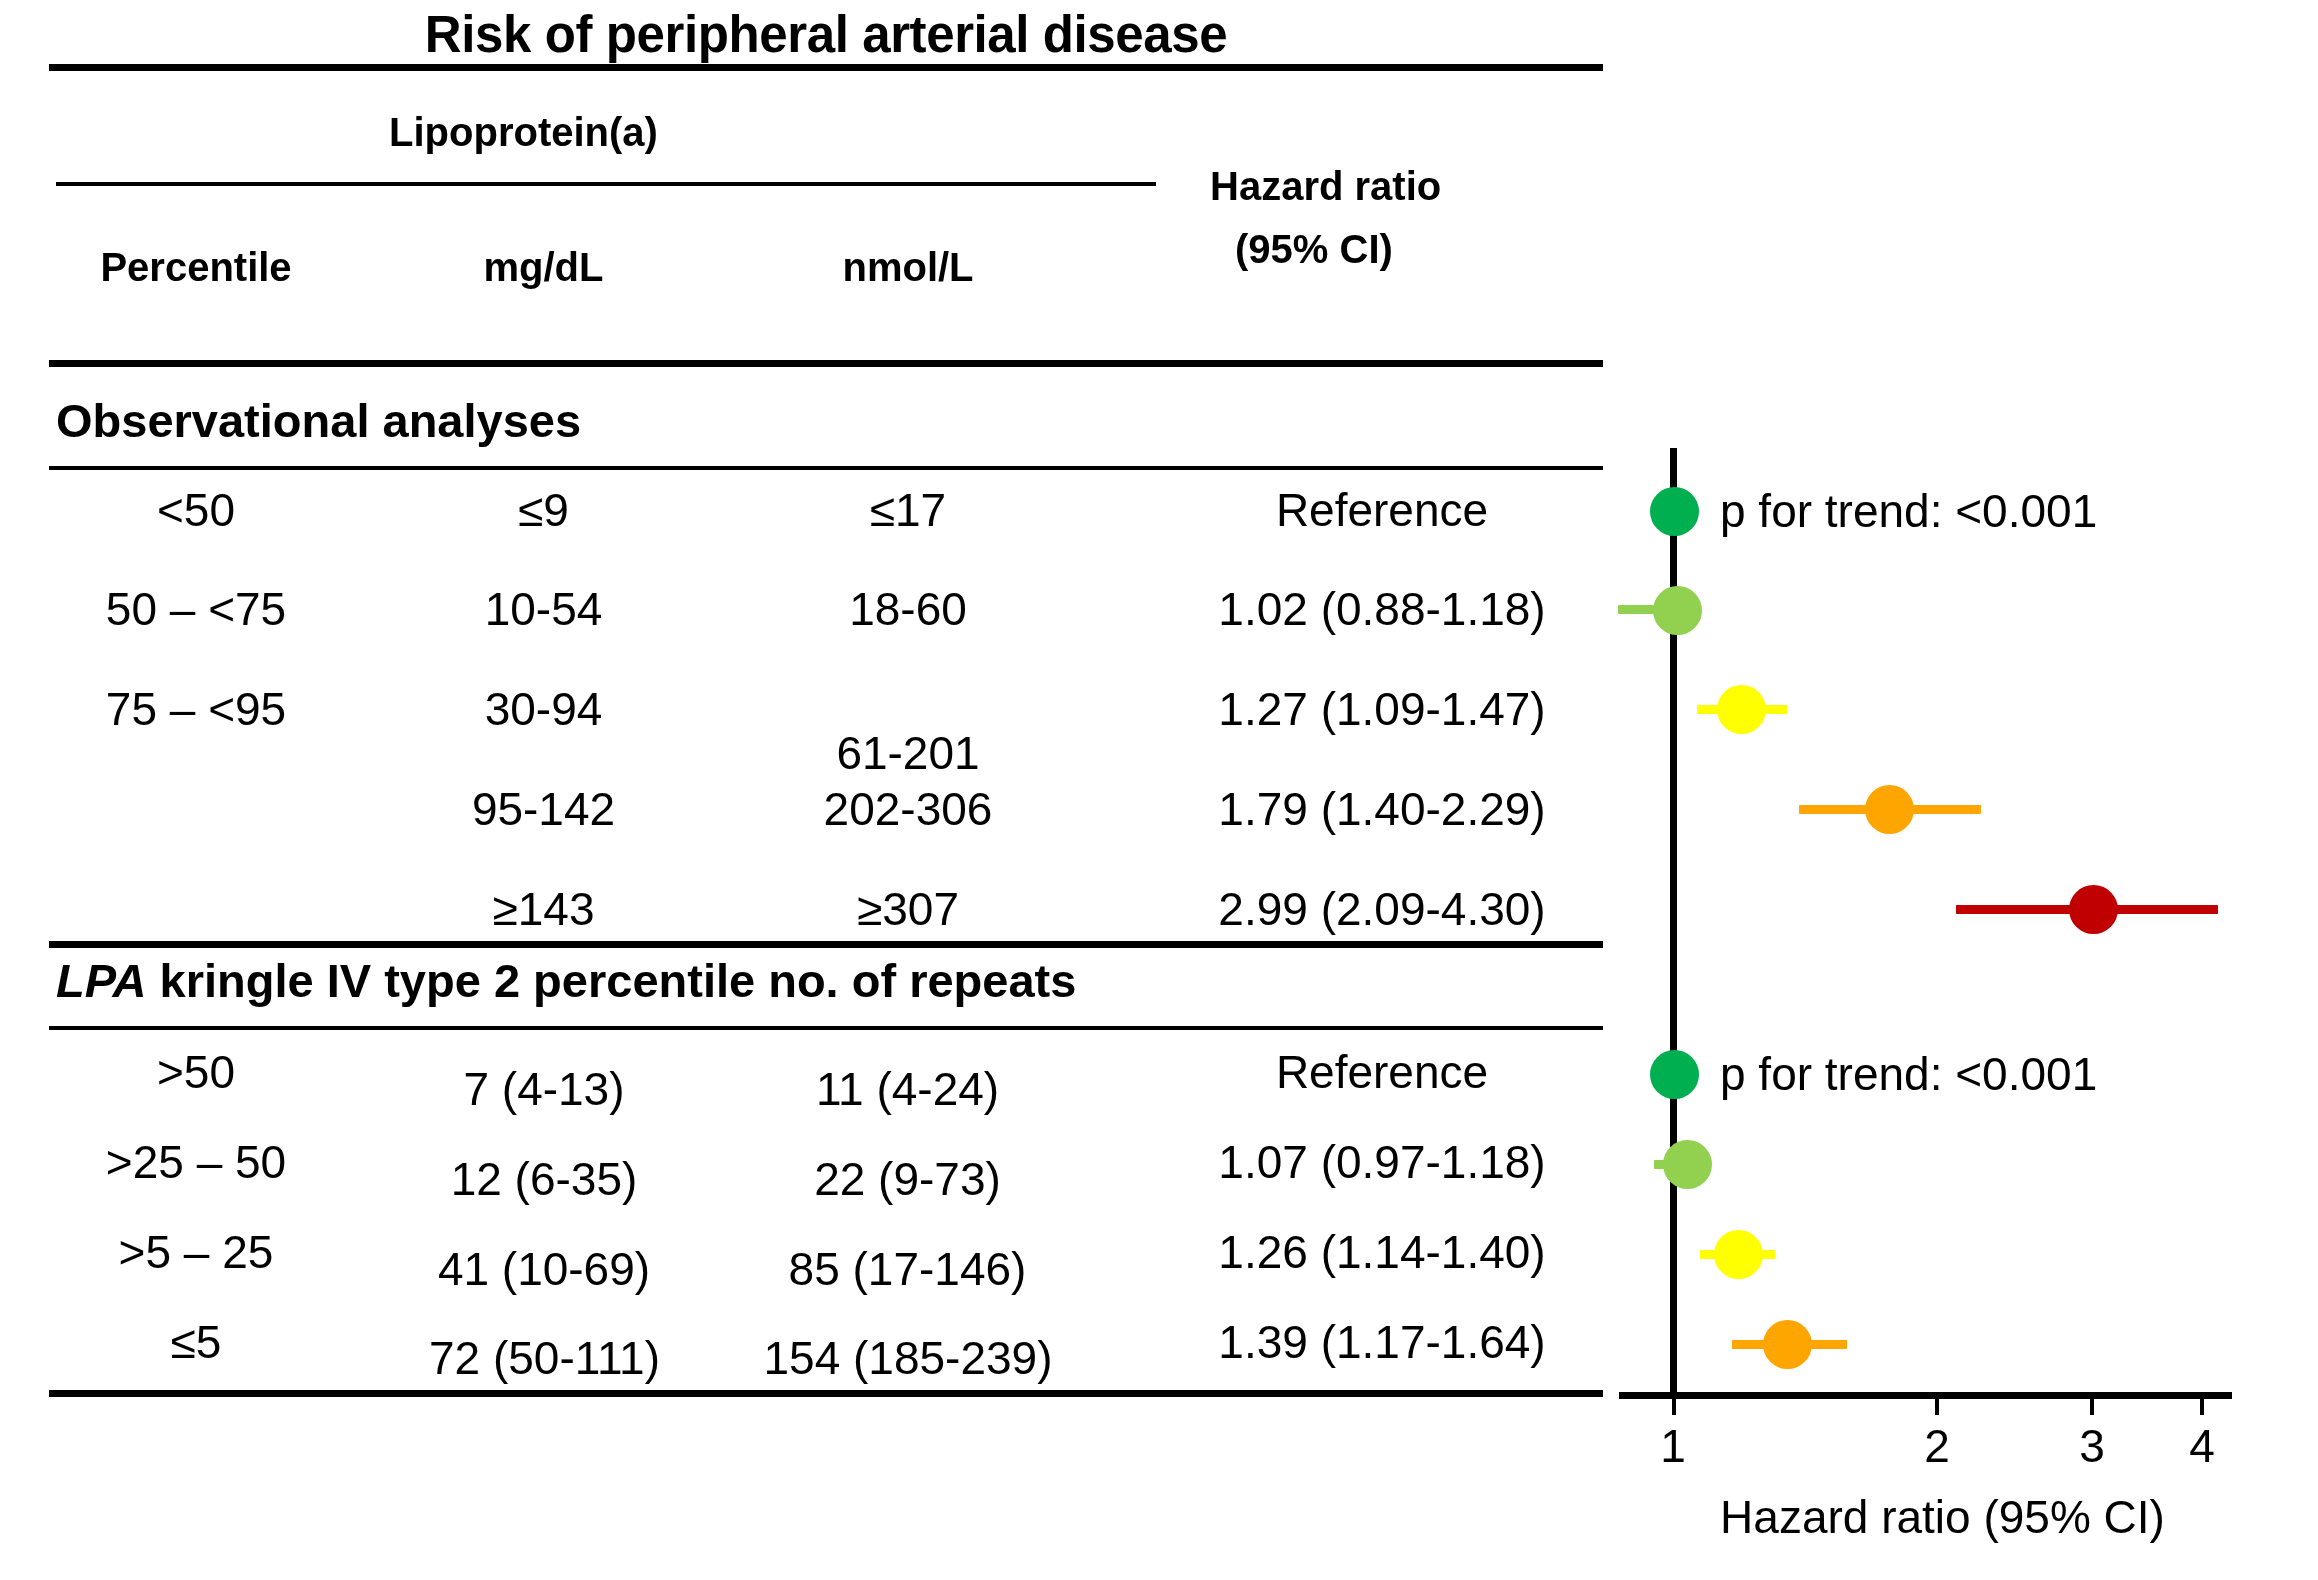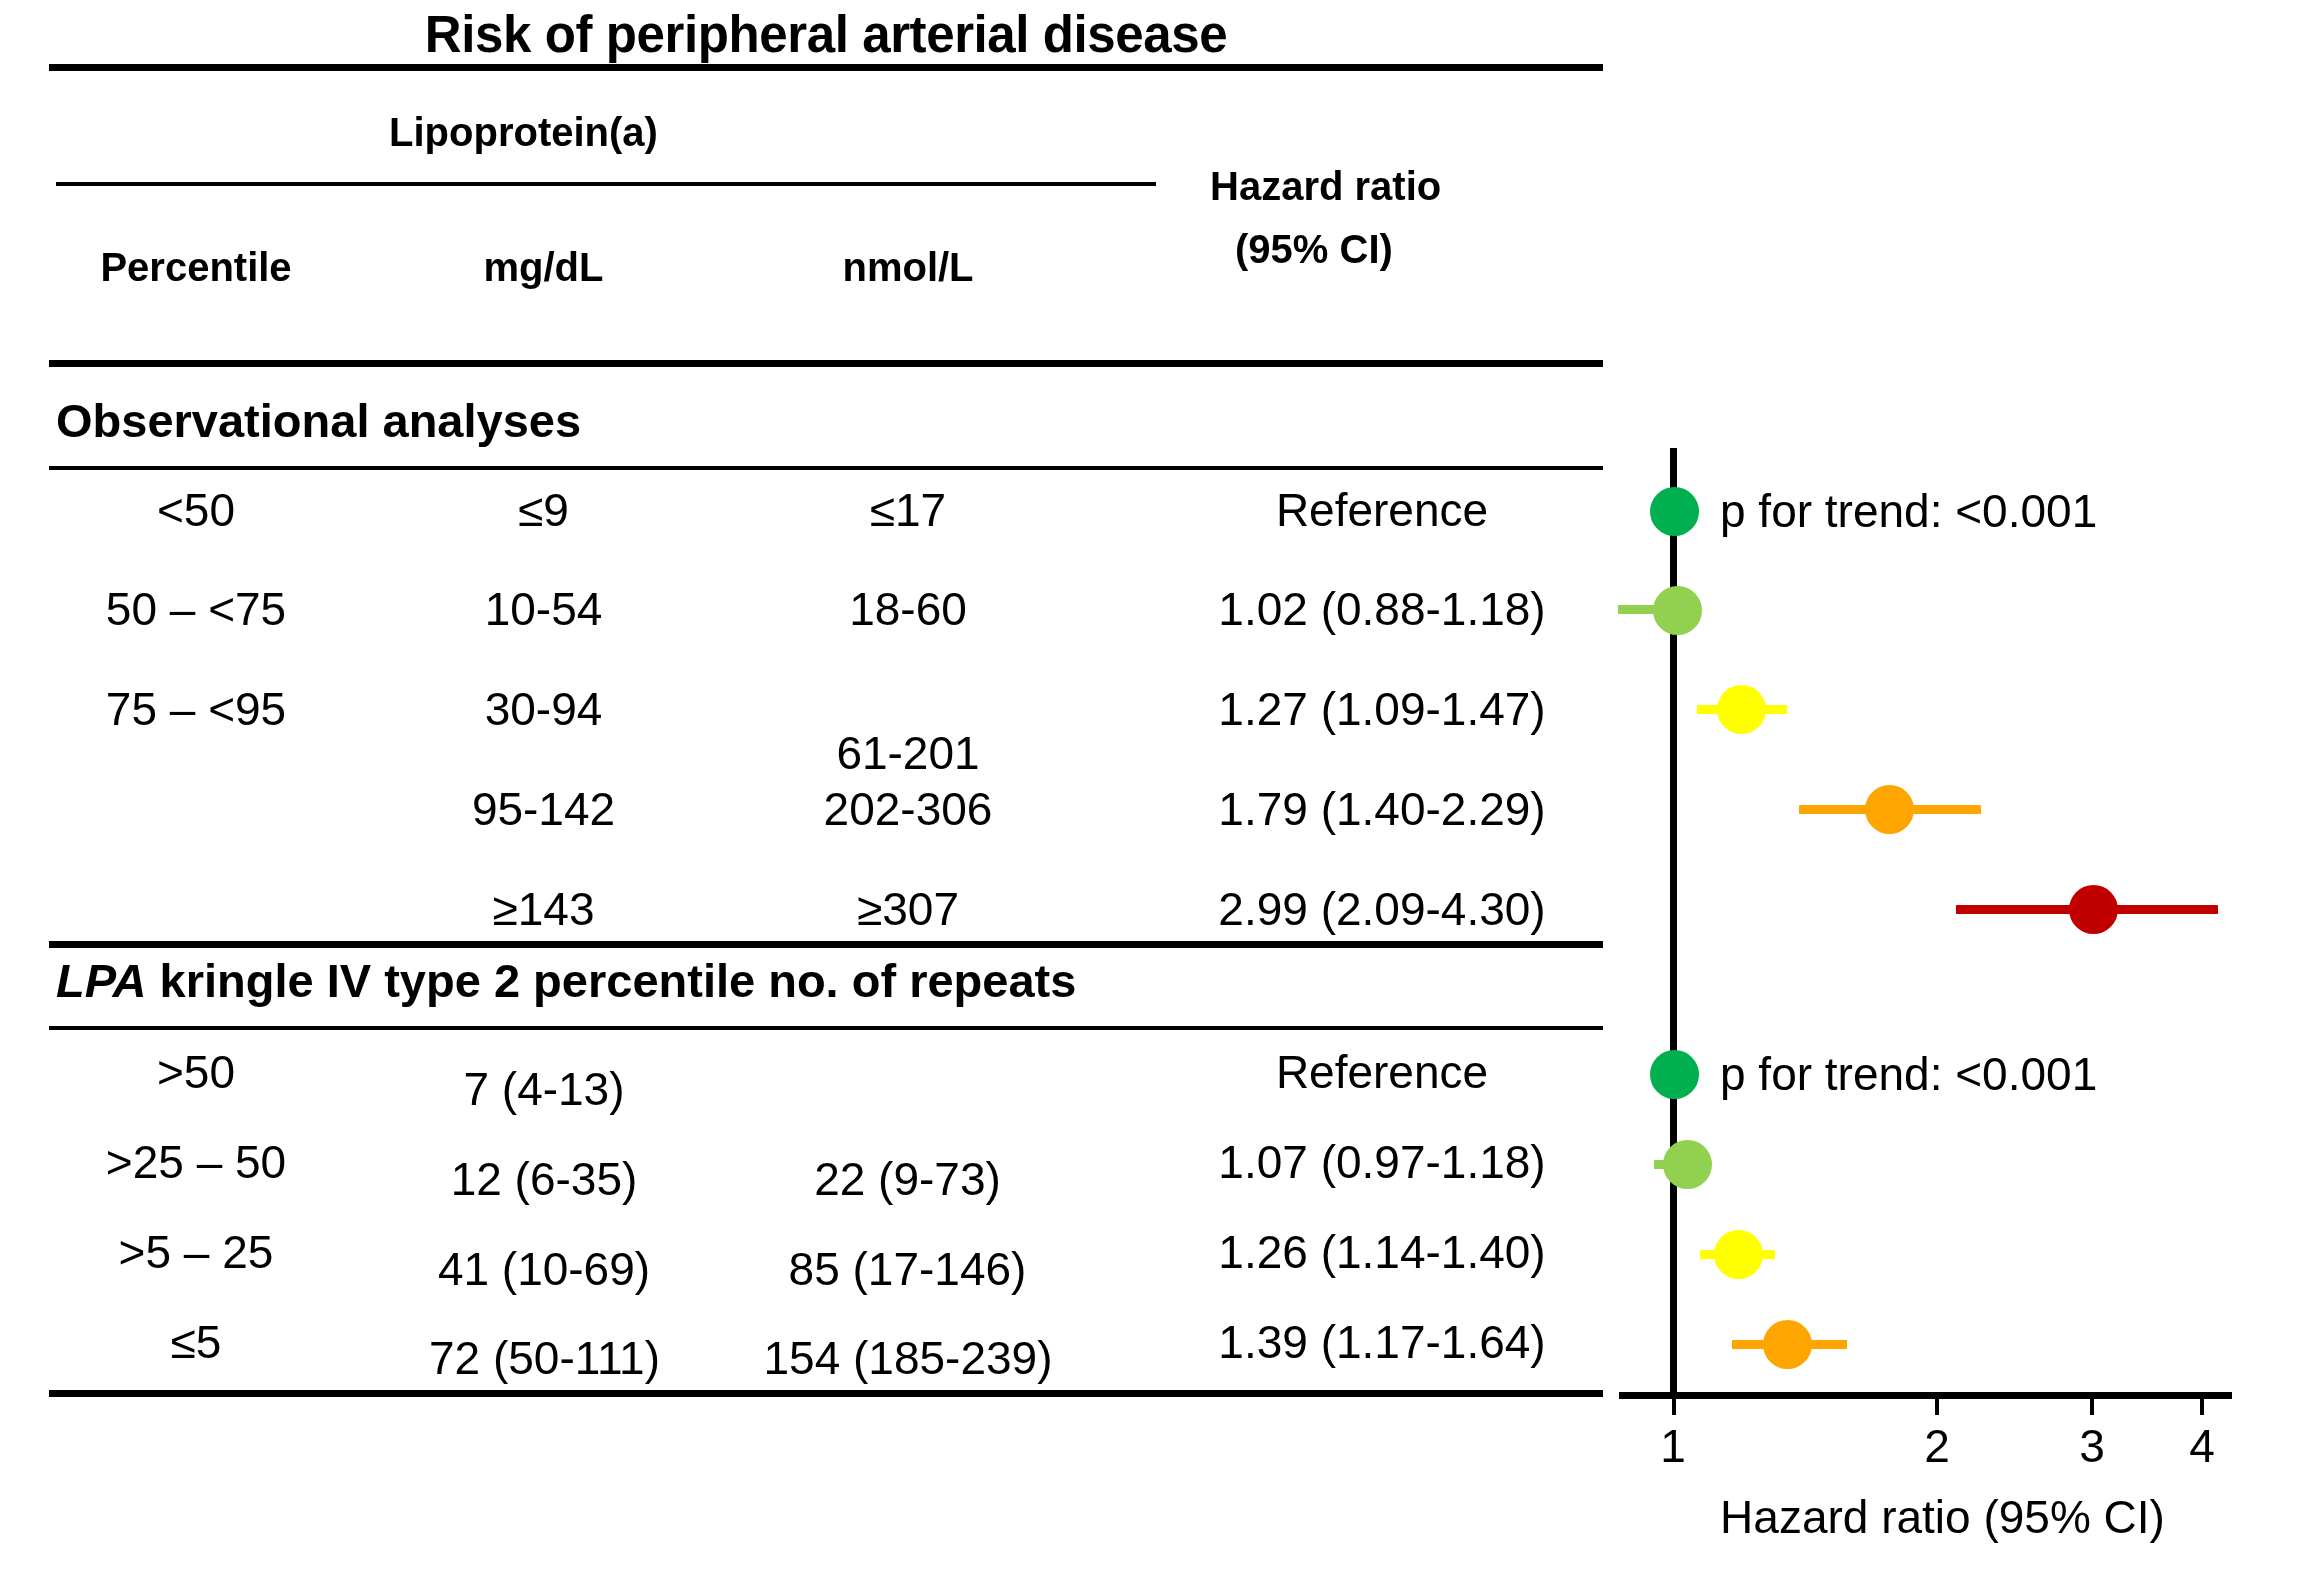--- a/index.html
+++ b/index.html
@@ -150,20 +150,21 @@
   <div class="rule" style="left:49px; top:941px; width:1554px; height:6.5px;"></div>
 
   <div class="section-head" style="left:56px; top:953px;">
     <span class="ital">LPA</span>
     <span>kringle IV type 2 percentile no. of repeats</span>
   </div>
   <div class="rule" style="left:49px; top:1026px; width:1554px; height:4.1px;"></div>
 
   <div class="cell" style="left:57px; top:1045px; width:278px; text-align:center;">&gt;50</div>
   <div class="cell" style="left:409px; top:1062px; width:270px; text-align:center;">7 (4-13)</div>
+  <div class="cell" style="left:752px; top:1062px; width:311px; text-align:center;">11 (4-24)</div>
   <div class="cell" style="left:1161px; top:1045px; width:442px; text-align:center;">Reference</div>
 
   <div class="cell" style="left:57px; top:1135px; width:278px; text-align:center;">&gt;25 – 50</div>
   <div class="cell" style="left:409px; top:1152px; width:270px; text-align:center;">12 (6-35)</div>
   <div class="cell" style="left:752px; top:1152px; width:311px; text-align:center;">22 (9-73)</div>
   <div class="cell" style="left:1161px; top:1135px; width:442px; text-align:center;">1.07 (0.97-1.18)</div>
 
   <div class="cell" style="left:57px; top:1225px; width:278px; text-align:center;">&gt;5 – 25</div>
   <div class="cell" style="left:409px; top:1242px; width:270px; text-align:center;">41 (10-69)</div>
   <div class="cell" style="left:744px; top:1242px; width:327px; text-align:center;">85 (17-146)</div>

